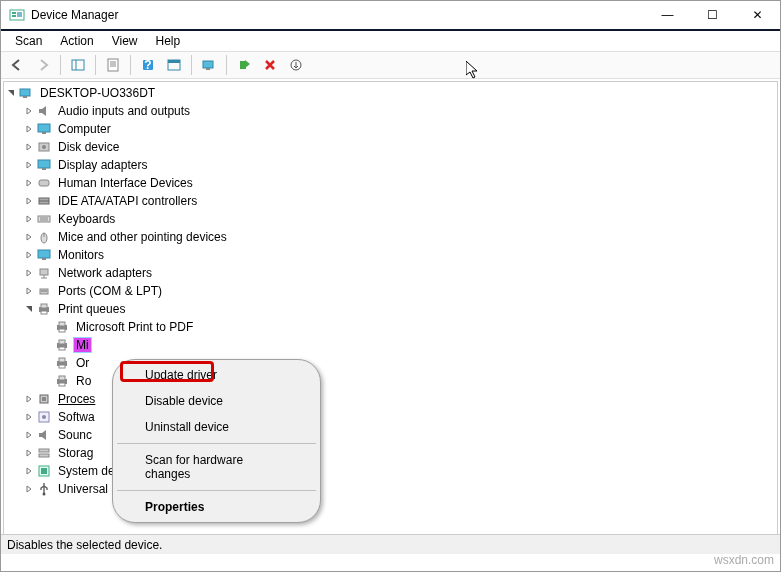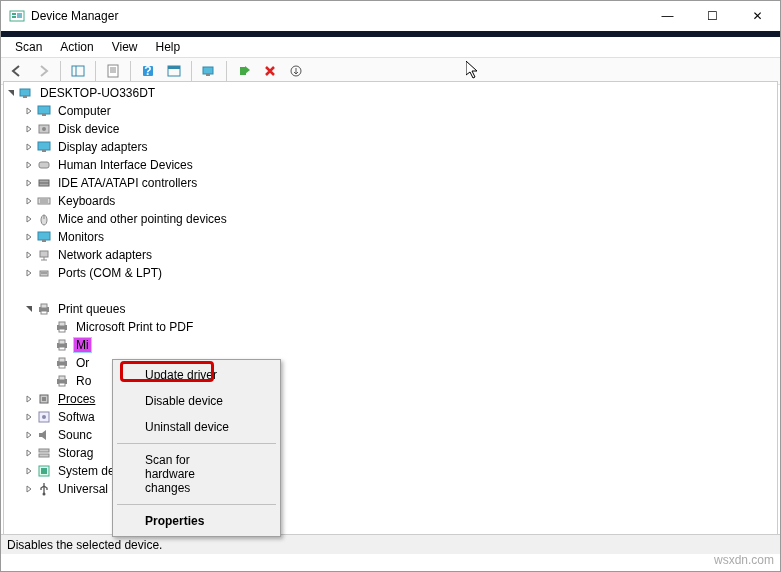--- a/index.html
+++ b/index.html
@@ -1,17 +1,17 @@
 <!DOCTYPE html>
 <html><head>
 <meta charset="utf-8">
 <style>
 * { box-sizing: border-box; margin: 0; padding: 0; font-family: "Segoe UI", Tahoma, sans-serif; font-size: 12px; }
 body { background: #fff; width: 781px; height: 572px; overflow: hidden; position: relative; border: 1px solid #999; }
-.titlebar { height: 36px; display: flex; align-items: center; padding-left: 8px; border-bottom: 6px solid #0f172a; }
+.titlebar { height: 30px; display: flex; align-items: center; padding-left: 8px; border-bottom: 2px solid #0f172a; }
 .titlebar .icon { width: 16px; height: 16px; margin-right: 6px; }
 .titlebar .title { flex: 1; }
 .titlebar .winbtn { width: 45px; height: 30px; display: flex; align-items: center; justify-content: center; }
 .menubar { height: 20px; display: flex; align-items: center; padding-left: 6px; gap: 2px; }
 .menubar .menuitem { padding: 2px 8px; }
 .toolbar { height: 28px; display: flex; align-items: center; padding-left: 4px; gap: 2px; border-top: 1px solid #e0e0e0; border-bottom: 1px solid #e0e0e0; background: #fafafa; }
 .toolbar .tbtn { width: 24px; height: 24px; display: flex; align-items: center; justify-content: center; border: 1px solid transparent; }
 .toolbar .sep { width: 1px; height: 20px; background: #ccc; margin: 0 3px; }
 .treeview { position: absolute; top: 80px; left: 2px; right: 2px; bottom: 22px; overflow: auto; border: 1px solid #ccc; background: #fff; padding: 2px 0; }
 .node { display: flex; align-items: center; height: 18px; white-space: nowrap; }
@@ -143,20 +143,33 @@
       <span class="nlabel">DESKTOP-UO336DT</span>
     </div>
     <div class="node" style="padding-left: 18px;">
       <span class="arrow">
         <svg viewBox="0 0 8 8">
           <path d="M2 1 L6 4 L2 7 Z" fill="none" stroke="#777"></path>
         </svg>
       </span>
       <span class="nicon">
         <svg width="14" height="14" viewBox="0 0 14 14">
+          <path d="M2 5 L5 5 L9 2 L9 12 L5 9 L2 9 Z" fill="#888"></path>
+        </svg>
+      </span>
+      <span class="nlabel">Audio inputs and outputs</span>
+    </div>
+    <div class="node" style="padding-left: 18px;">
+      <span class="arrow">
+        <svg viewBox="0 0 8 8">
+          <path d="M2 1 L6 4 L2 7 Z" fill="none" stroke="#777"></path>
+        </svg>
+      </span>
+      <span class="nicon">
+        <svg width="14" height="14" viewBox="0 0 14 14">
           <rect x="1" y="2" width="12" height="8" fill="#5bd" stroke="#38a"></rect>
           <rect x="5" y="10" width="4" height="2" fill="#888"></rect>
         </svg>
       </span>
       <span class="nlabel">Computer</span>
     </div>
     <div class="node" style="padding-left: 18px;">
       <span class="arrow">
         <svg viewBox="0 0 8 8">
           <path d="M2 1 L6 4 L2 7 Z" fill="none" stroke="#777"></path>
@@ -278,21 +291,21 @@
       <span class="nicon">
         <svg width="14" height="14" viewBox="0 0 14 14">
           <rect x="3" y="5" width="8" height="5" fill="#ccc" stroke="#888"></rect>
           <circle cx="5" cy="7" r="0.7" fill="#555"></circle>
           <circle cx="7" cy="7" r="0.7" fill="#555"></circle>
           <circle cx="9" cy="7" r="0.7" fill="#555"></circle>
         </svg>
       </span>
       <span class="nlabel">Ports (COM &amp; LPT)</span>
     </div>
-    <div class="node" style="padding-left: 18px; margin-top: 18px;">
+    <div class="node" style="padding-left: 18px;">
       <span class="arrow">
         <svg viewBox="0 0 8 8">
           <path d="M1 1 L7 1 L1 7 Z" fill="#555" transform="rotate(90 4 4)"></path>
         </svg>
       </span>
       <span class="nicon">
         <svg width="14" height="14" viewBox="0 0 14 14">
           <rect x="2" y="5" width="10" height="5" fill="#888"></rect>
           <rect x="4" y="2" width="6" height="4" fill="#ddd" stroke="#888"></rect>
           <rect x="4" y="9" width="6" height="3" fill="#fff" stroke="#888"></rect>
@@ -422,21 +435,21 @@
       <span class="nicon">
         <svg width="14" height="14" viewBox="0 0 14 14">
           <path d="M7 1 L7 12 M7 4 L4 6 L4 8 M7 4 L10 6 L10 8" fill="none" stroke="#555" stroke-width="1.3"></path>
           <circle cx="7" cy="12" r="1.5" fill="#555"></circle>
         </svg>
       </span>
       <span class="nlabel">Universal Serial Bus controllers</span>
     </div>
   </div>
 
-<div class="ctxmenu" id="ctxmenu" style="left:111px; top:358px; width:169px;">
+<div class="ctxmenu" id="ctxmenu" style="left:111px; top:358px; width:209px;border-radius:23px;">
     <div class="ctxitem">Update driver</div>
     <div class="ctxitem">Disable device</div>
     <div class="ctxitem">Uninstall device</div>
     <div class="ctxsep"></div>
     <div class="ctxitem">Scan for hardware changes</div>
     <div class="ctxsep"></div>
     <div class="ctxitem bold">Properties</div>
   </div>
 
 <div class="highlight-box" style="left:119px; top:360px; width:94px; height:21px;"></div>

